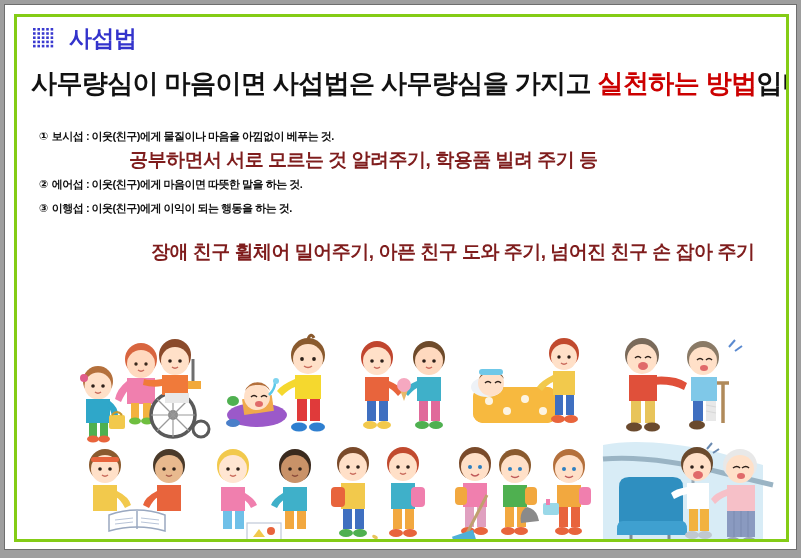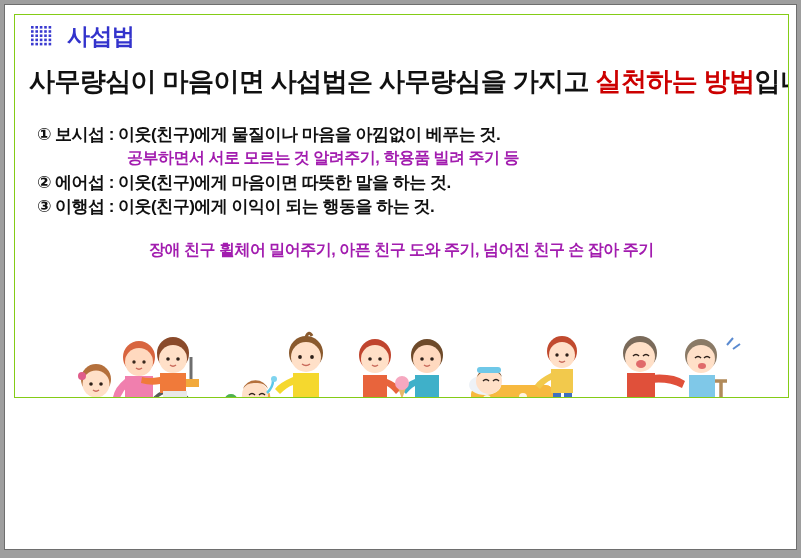--- a/index.html
+++ b/index.html
@@ -28,23 +28,23 @@
     width: 793px;
     height: 546px;
     background: #ffffff;
     border: 1px solid #6e6e6e;
     box-sizing: border-box;
   }
   .slide-inner {
     position: absolute;
     left: 9px; top: 9px;
     width: 775px;
-    height: 384px;
+    height: 528px;
     background: #ffffff;
-    border: 1px solid #84cc16;
+    border: 3px solid #84cc16;
     box-sizing: border-box;
     overflow: hidden;
   }
 
   
   .title-row {
     position: absolute;
     left: 16px;
     top: 10px;
     display: flex;
@@ -78,35 +78,35 @@
   .list-block {
     position: absolute;
     left: 22px;
     top: 108px;
     width: 745px;
   }
   .item {
     margin-bottom: 1px;
   }
   .item-main {
-    font-size: 17px;
+    font-size: 11px;
     font-weight: bold;
     color: #101010;
     letter-spacing: -0.5px;
     line-height: 23px;
     white-space: nowrap;
   }
   .item-num {
     display: inline-block;
     margin-right: 4px;
   }
   .item-sub {
-    font-size: 16px;
+    font-size: 19px;
     font-weight: bold;
-    color: #a21caf;
+    color: #7f1d1d;
     letter-spacing: -0.5px;
     line-height: 24px;
     padding-left: 90px;
     white-space: nowrap;
   }
   .item-sub.indent-wide { padding-left: 108px; }
   .item-sub.indent-widest { padding-left: 112px; margin-top: 20px; }
 
   
   .art-area {

